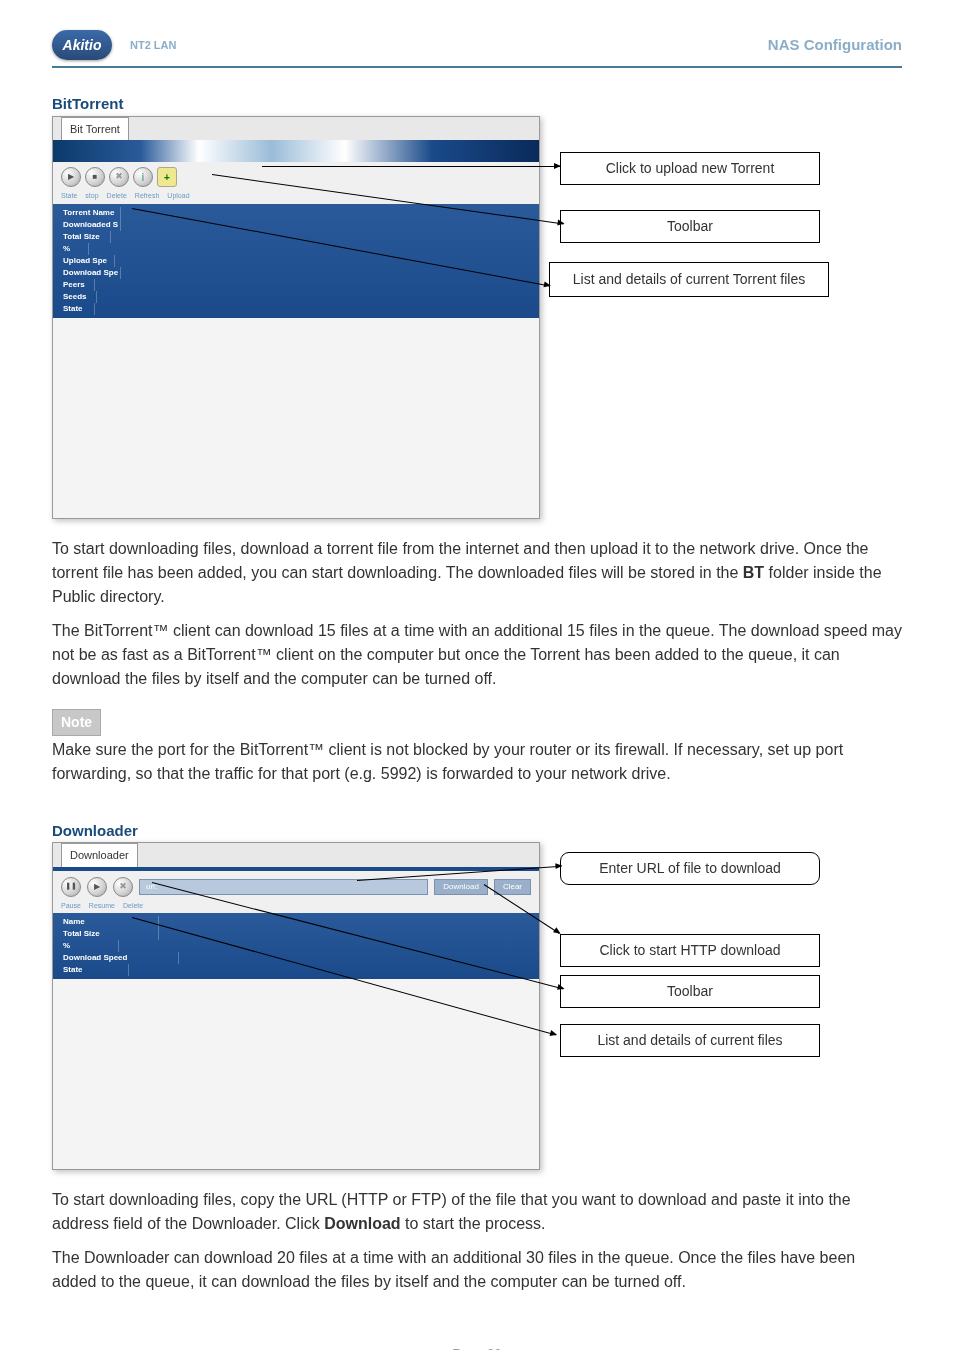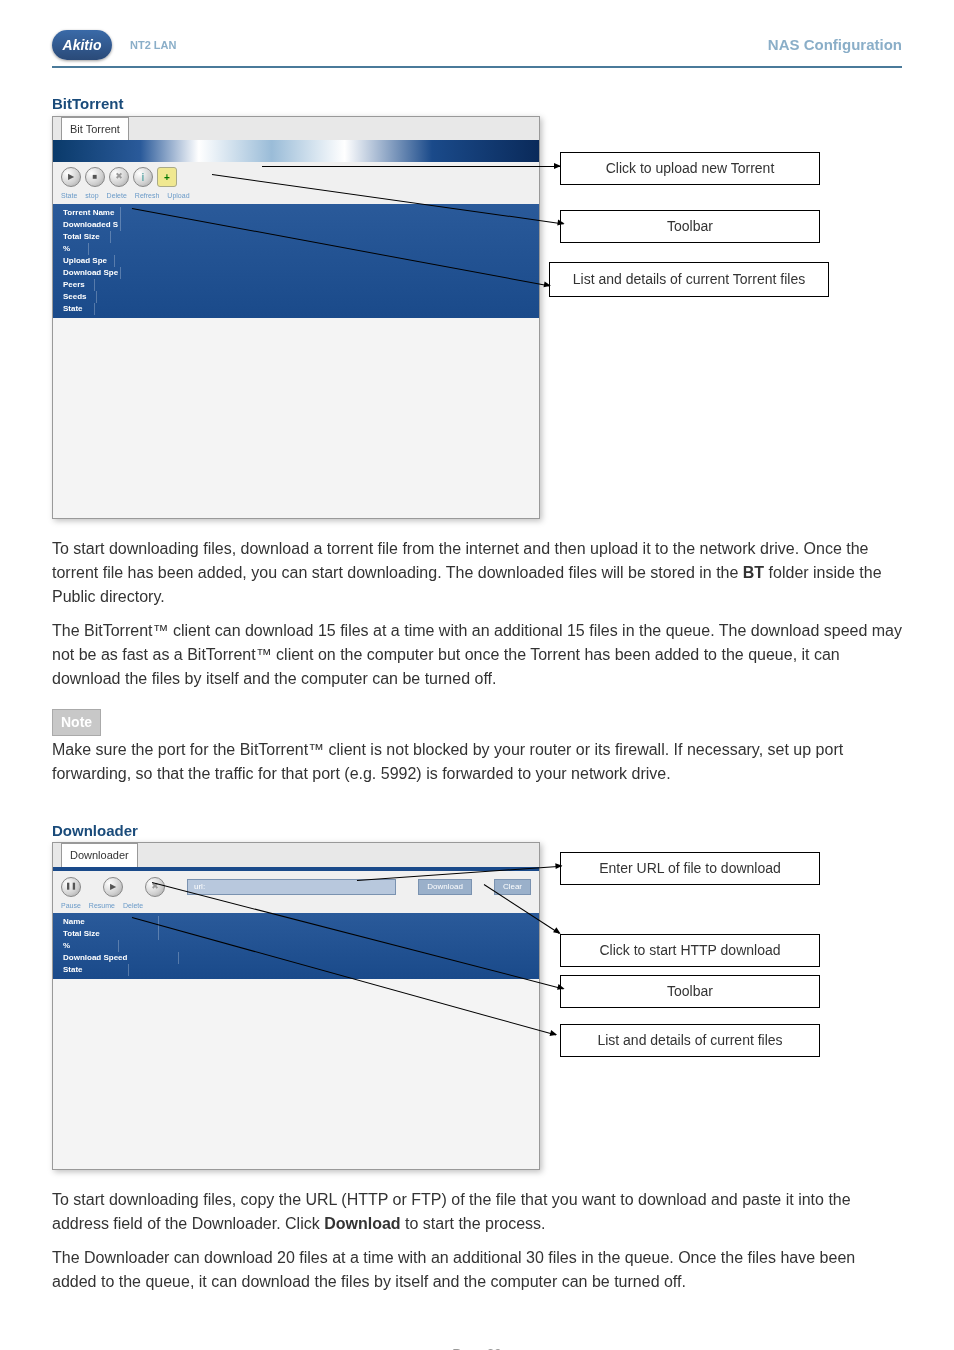--- a/index.html
+++ b/index.html
@@ -119,21 +119,21 @@
       font-size: 7px;
       color: #6a9ac8;
       display: flex;
       gap: 8px;
     }
     .ss-url-row {
       background: #f0f0f0;
       padding: 4px 8px;
       display: flex;
       align-items: center;
-      gap: 22px;
+      gap: 6px;
     }
     .ss-url-field {
       flex: 1;
       height: 16px;
       background: #b8c8dd;
       border: 1px solid #7a92b0;
       font-size: 8px;
       color: #fff;
       padding-left: 6px;
       display: flex;
@@ -303,21 +303,21 @@
       <div class="ss-cols">
         <span style="width:100px">Name</span>
         <span style="width:100px">Total Size</span>
         <span style="width:60px">%</span>
         <span style="width:120px">Download Speed</span>
         <span style="width:70px">State</span>
       </div>
       <div class="ss-body" style="height:190px;"></div>
     </div>
 
-    <div class="callout" style="left:508px; top:10px;">Enter URL of file to download</div>
+    <div class="callout" style="left:508px; top:10px;border-radius:9px;">Enter URL of file to download</div>
     <div class="callout-line" style="left:305px; top:38px; width:205px; transform:rotate(-4deg);"></div>
 
     <div class="callout" style="left:508px; top:92px;">Click to start HTTP download</div>
     <div class="callout-line" style="left:432px; top:42px; width:90px; transform:rotate(33deg);"></div>
 
     <div class="callout" style="left:508px; top:133px;">Toolbar</div>
     <div class="callout-line" style="left:100px; top:40px; width:425px; transform:rotate(14.5deg);"></div>
 
     <div class="callout" style="left:508px; top:182px;">List and details of current files</div>
     <div class="callout-line" style="left:80px; top:75px; width:440px; transform:rotate(15.5deg);"></div>

